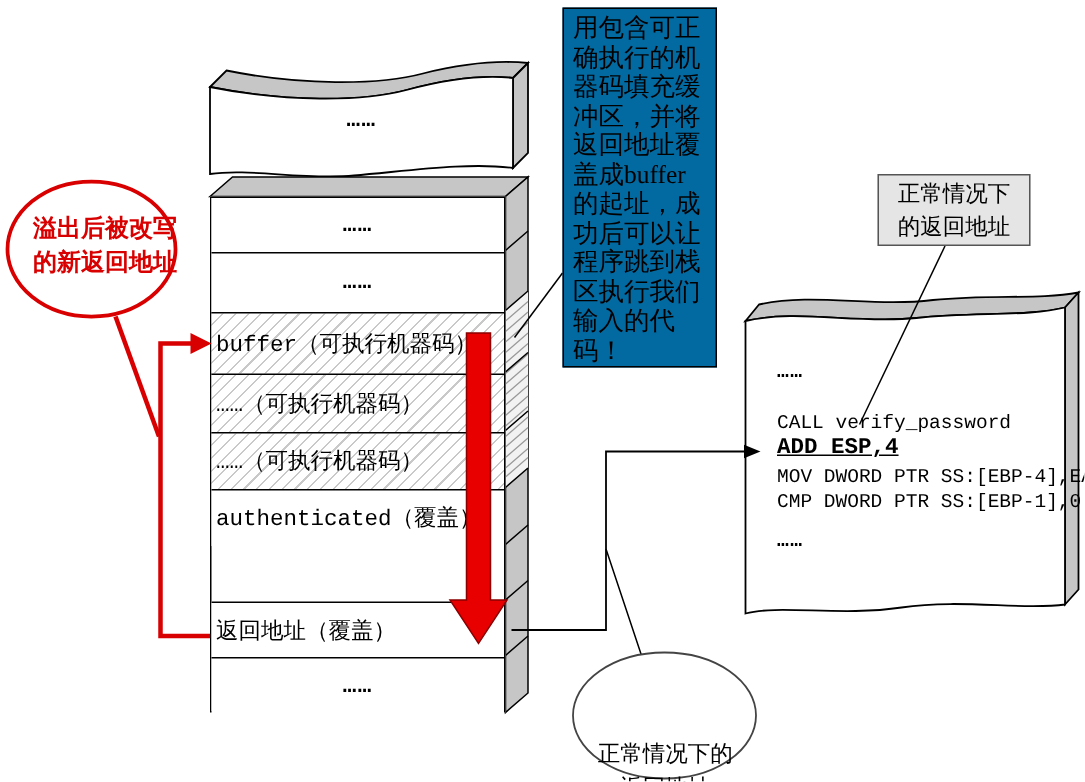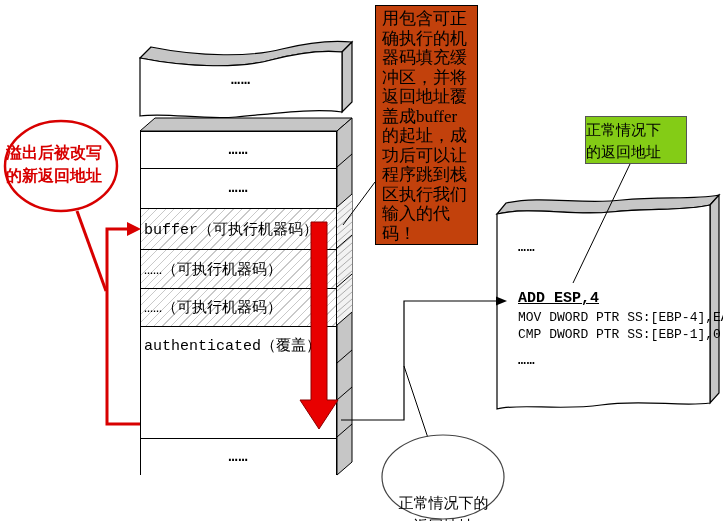--- a/index.html
+++ b/index.html
@@ -15,25 +15,25 @@
       background:#fff;}
   .sr.bt{border-top:1px solid #000;}
   .sr.hatch{background:repeating-linear-gradient(135deg,#fff 0 5px,#c9c9c9 5px 6px);}
   .sr.ctr{justify-content:center;font-weight:bold;letter-spacing:1px;}
   .sr.lft{padding-left:3px;}
   
   .txt{position:absolute;z-index:6;color:#000;}
   .ml{white-space:pre-line;}
   #note-box{left:375px;top:5px;width:103px;height:240px;border:1px solid #000;
             box-sizing:border-box;padding:3px 5px 0 6px;font-family:"Liberation Serif",serif;
-            font-size:17px;line-height:19.5px;background:#c2410c;}
+            font-size:17px;line-height:19.5px;background:#0369a1;}
   #normal-box{left:585px;top:116px;width:102px;height:48px;border:1px solid #555;
-              box-sizing:border-box;background:#84cc16;
+              box-sizing:border-box;background:#e5e5e5;text-align:center;
               font-family:"Liberation Serif",serif;font-size:15px;line-height:22px;padding-top:2px;}
-  #overflow-callout-text{left:6px;top:141px;width:112px;text-align:left;color:#d80000;
+  #overflow-callout-text{left:6px;top:141px;width:112px;text-align:right;color:#d80000;
         font-weight:bold;font-family:"Liberation Serif",serif;font-size:16px;line-height:23px;}
   #ellipse-text{left:381px;top:452px;width:125px;text-align:center;
         font-family:"Liberation Serif",serif;font-size:15px;line-height:23px;margin-top:40px;}
   #top-block-label{left:150px;top:72px;width:182px;text-align:center;font-weight:bold;
         font-size:15px;font-family:"Liberation Mono","DejaVu Sans Mono",monospace;letter-spacing:1px;}
   .code{position:absolute;left:518px;z-index:6;font-family:"Liberation Mono","DejaVu Sans Mono",monospace;
         font-size:13px;color:#000;white-space:nowrap;}
   .code.dots{font-weight:bold;letter-spacing:1px;}
   .code.big{font-size:15px;font-weight:bold;text-decoration:underline;}
 </style>
@@ -65,20 +65,21 @@
     </g>
   </svg>
 
   <div id="stack">
     <div class="sr ctr" style="top:0;height:36px">……</div>
     <div class="sr ctr bt" style="top:36px;height:40px">……</div>
     <div class="sr lft bt hatch" style="top:76px;height:41px">buffer（可执行机器码）</div>
     <div class="sr lft bt hatch" style="top:117px;height:39px">……（可执行机器码）</div>
     <div class="sr lft bt hatch" style="top:156px;height:38px">……（可执行机器码）</div>
     <div class="sr lft bt" style="top:194px;height:38px">authenticated（覆盖）</div>
+    <div class="sr lft bt" style="top:269px;height:37px">返回地址（覆盖）</div>
     <div class="sr ctr bt" style="top:306px;height:38px">……</div>
   </div>
 
   <svg class="lyr" style="z-index:5" viewBox="0 0 723 521">
 
     <line x1="375" y1="182" x2="343" y2="225" stroke="#000" stroke-width="1"></line>
 
     <line x1="630" y1="164" x2="573" y2="283" stroke="#000" stroke-width="1"></line>
 
     <g>
@@ -115,18 +116,19 @@
 程序跳到栈
 区执行我们
 输入的代
 码！</div>
   <div class="txt ml" id="normal-box">正常情况下
 的返回地址</div>
   <div class="txt ml" id="ellipse-text">正常情况下的
 返回地址</div>
 
   <div class="code dots" style="top:240px">……</div>
+  <div class="code" style="top:274px">CALL verify_password</div>
   <div class="code big" style="top:290px">ADD ESP,4</div>
   <div class="code" style="top:310px">MOV DWORD PTR SS:[EBP-4],EAX</div>
   <div class="code" style="top:327px">CMP DWORD PTR SS:[EBP-1],0</div>
   <div class="code dots" style="top:353px">……</div>
 
 </div>
 
 </body></html>

